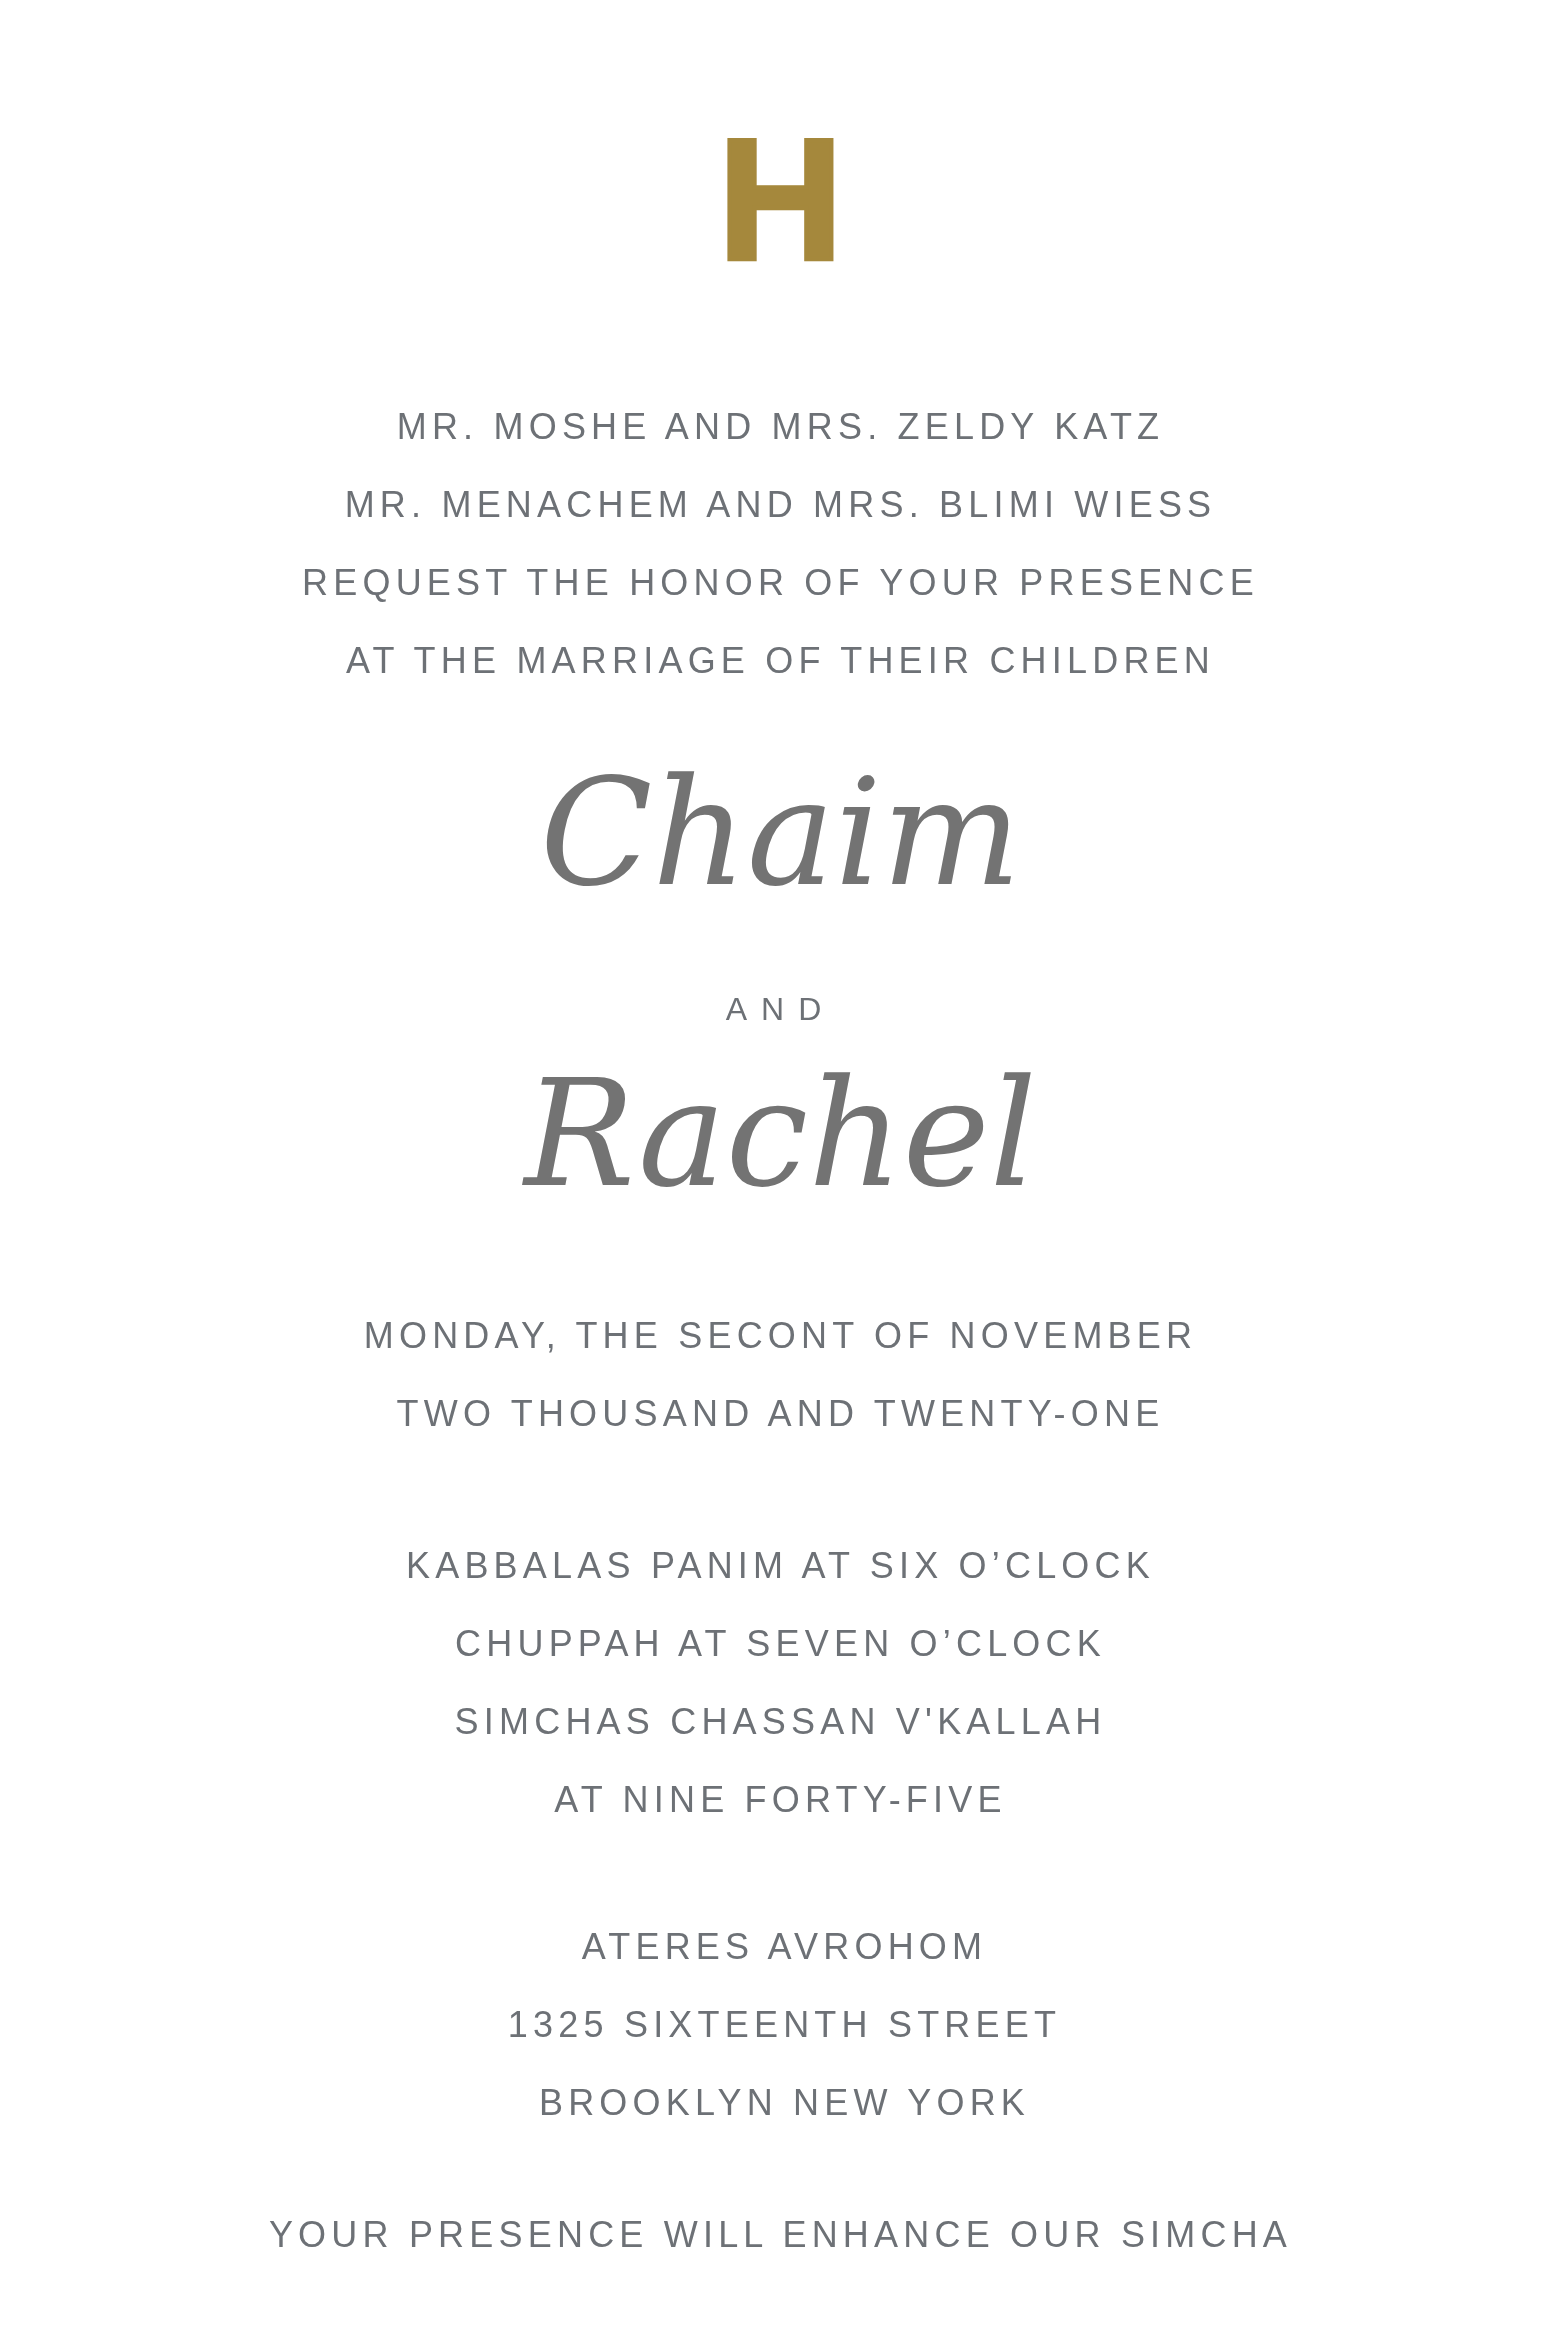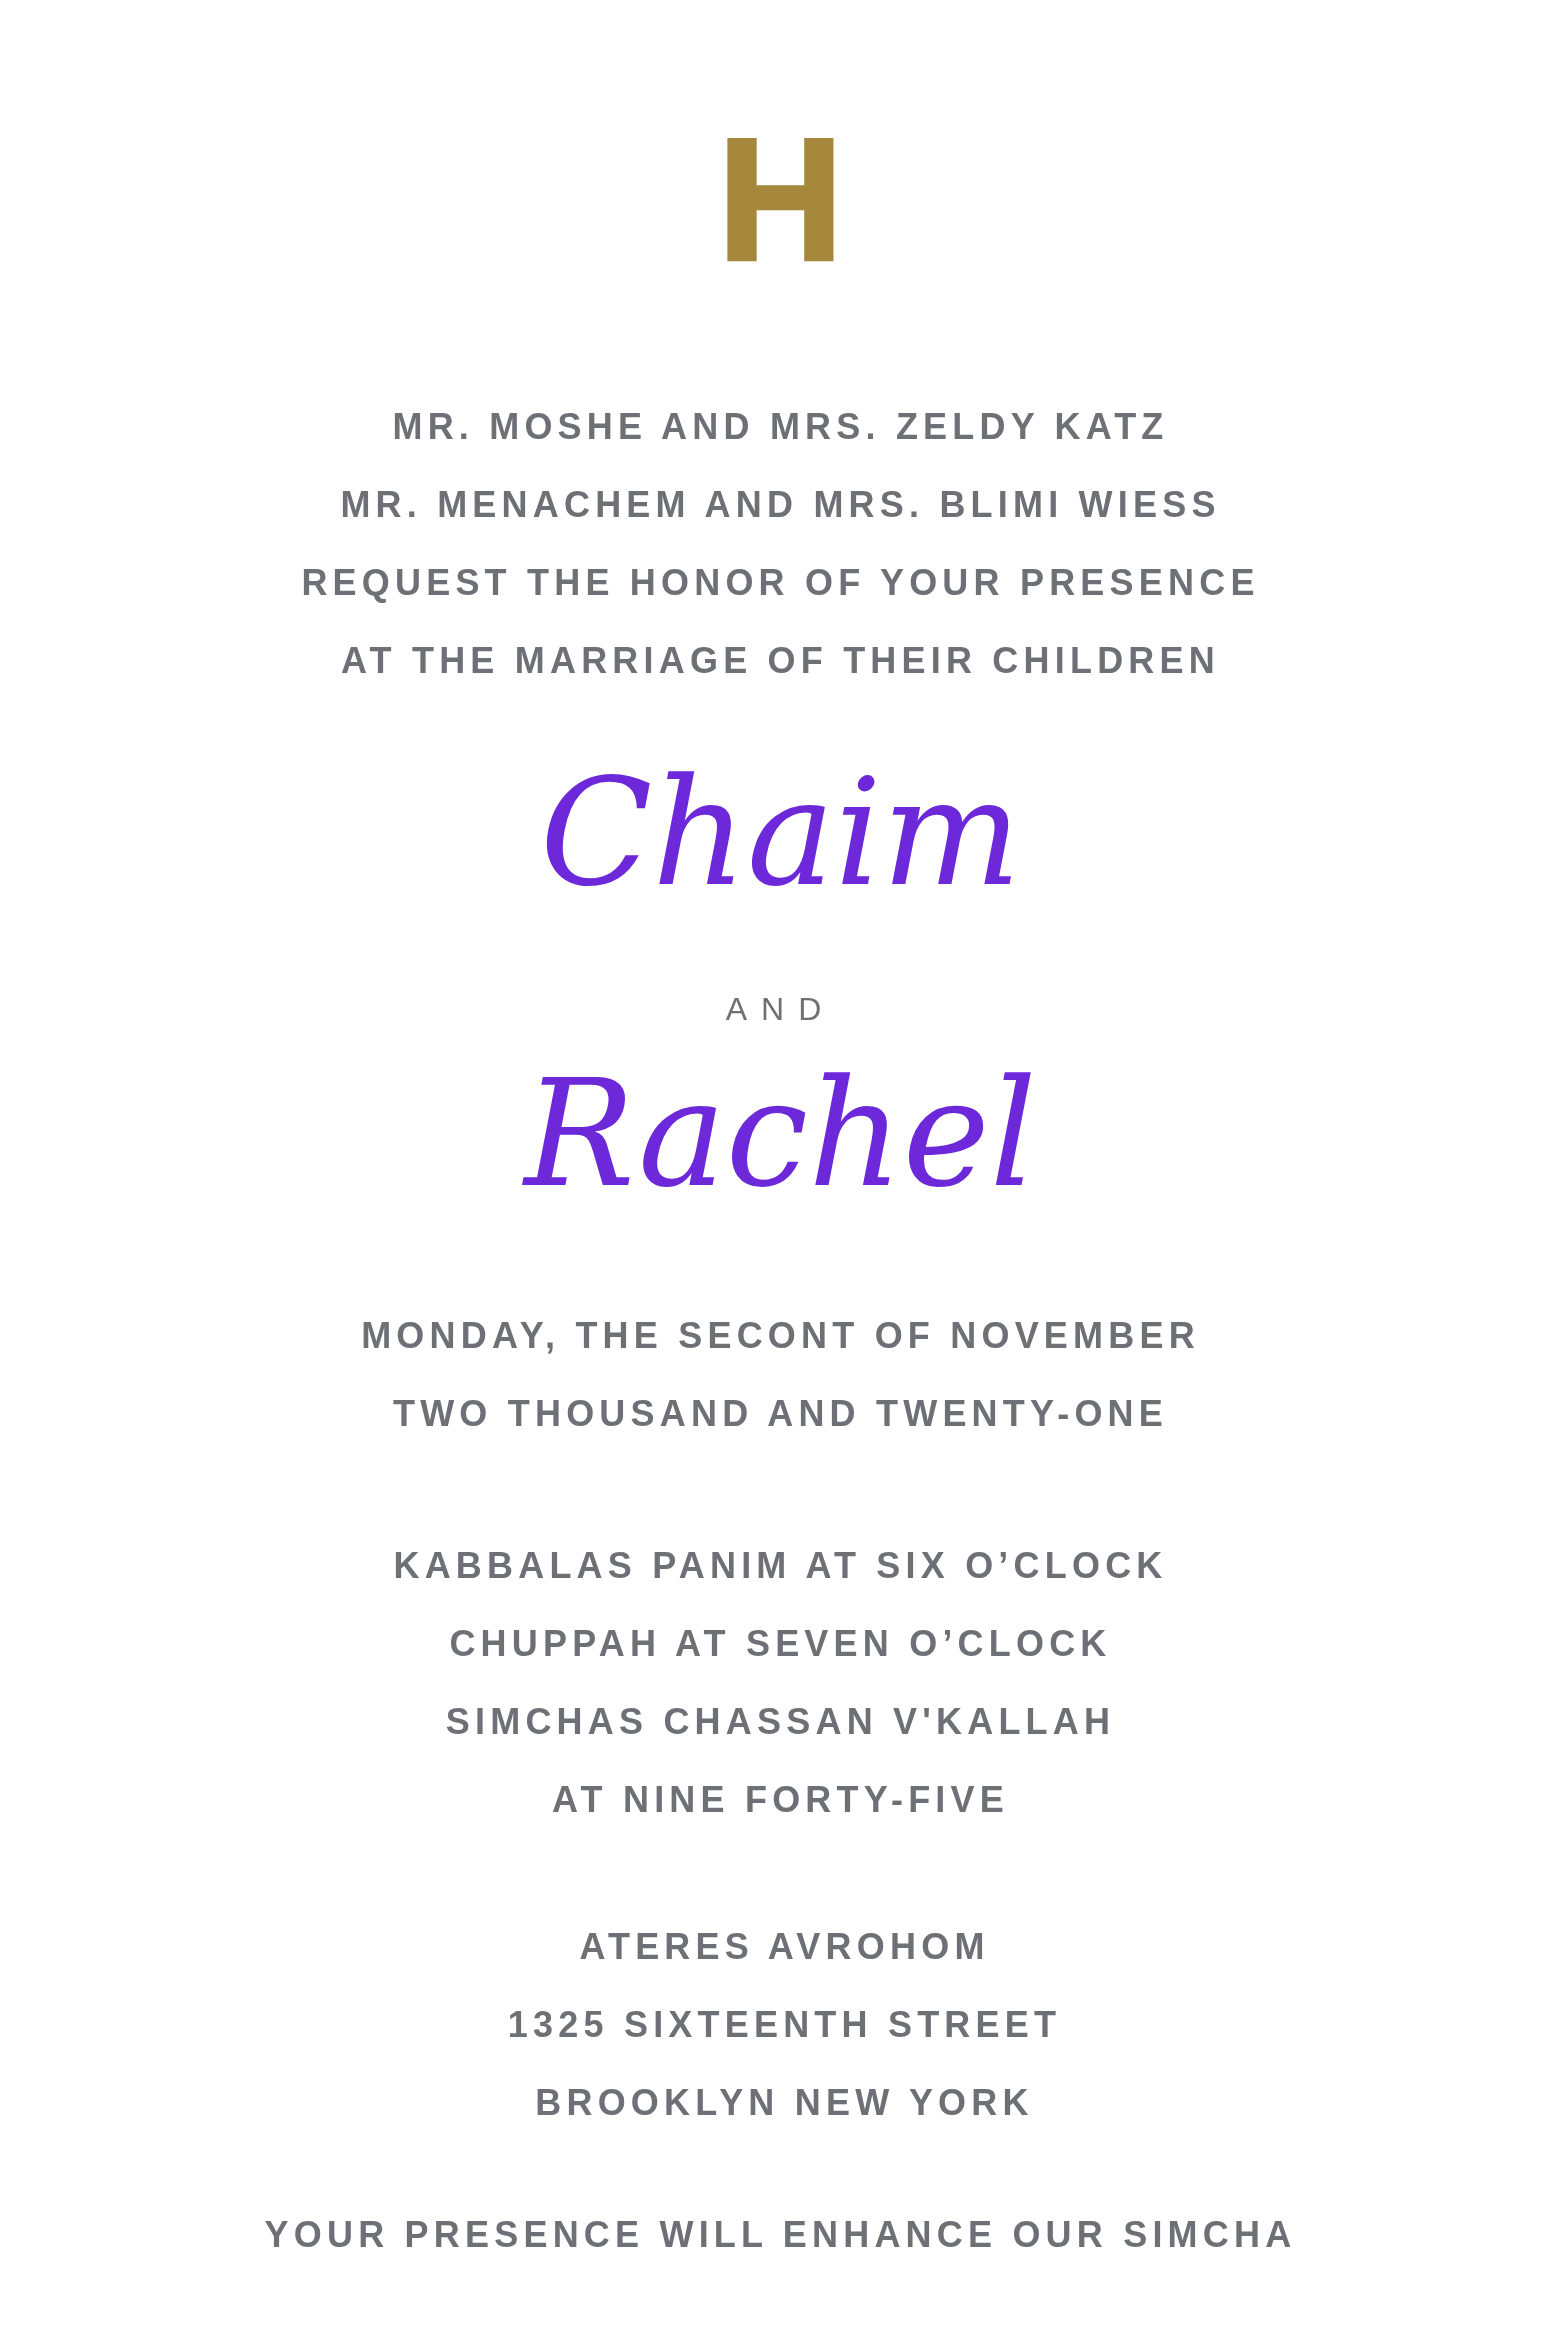--- a/index.html
+++ b/index.html
@@ -23,29 +23,29 @@
     font-weight: bold;
     color: #A5883C;
     -webkit-text-stroke: 4.3px #A5883C;
     letter-spacing: 0;
   }
   .caps {
     color: #6D7176;
     font-size: 36px;
     line-height: 78px;
     letter-spacing: 5.2px;
-    font-weight: bold;
+    font-weight: normal;
     white-space: nowrap;
   }
   .hosts   { margin-top: 102px; }
   .script-name {
     font-family: "DejaVu Serif", serif;
     font-style: italic;
     font-weight: normal;
-    color: #6d28d9;
+    color: #737373;
     font-size: 147px;
     line-height: 182px;
     margin: 0;
     white-space: nowrap;
   }
   .groom { margin-top: 43px; }
   .connector {
     margin-top: 50px;
     color: #6D7176;
     font-size: 32px;

